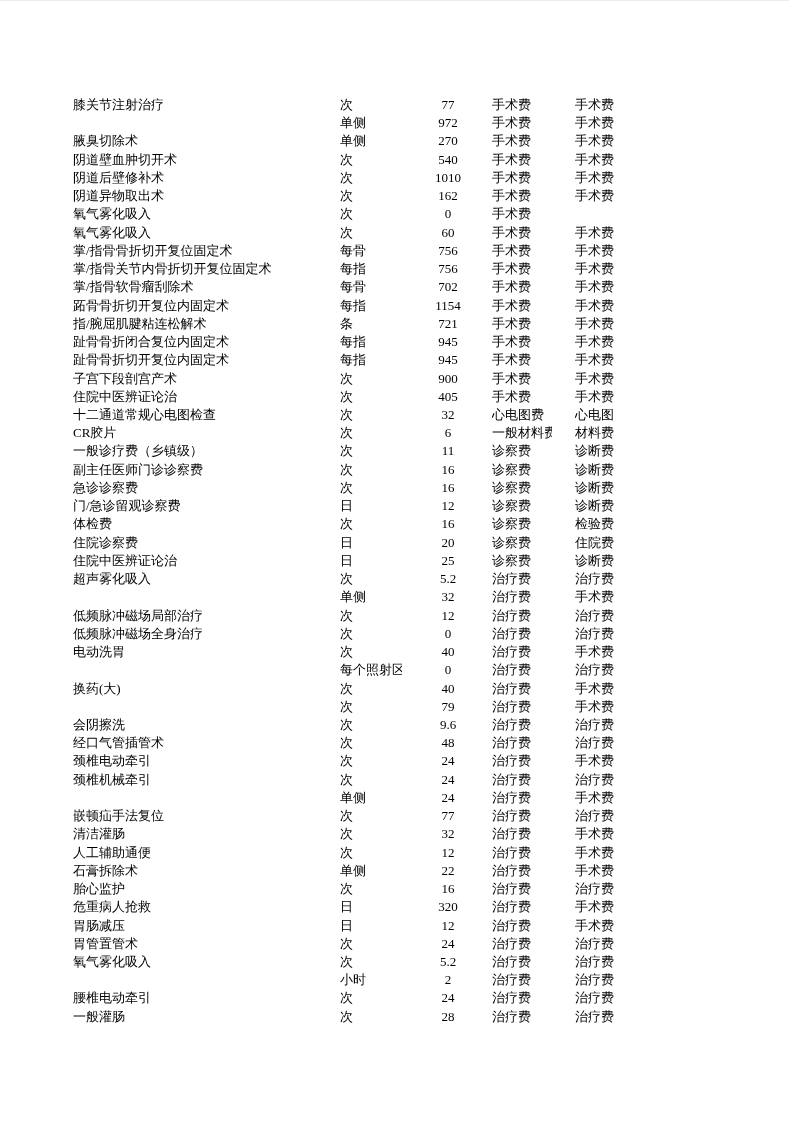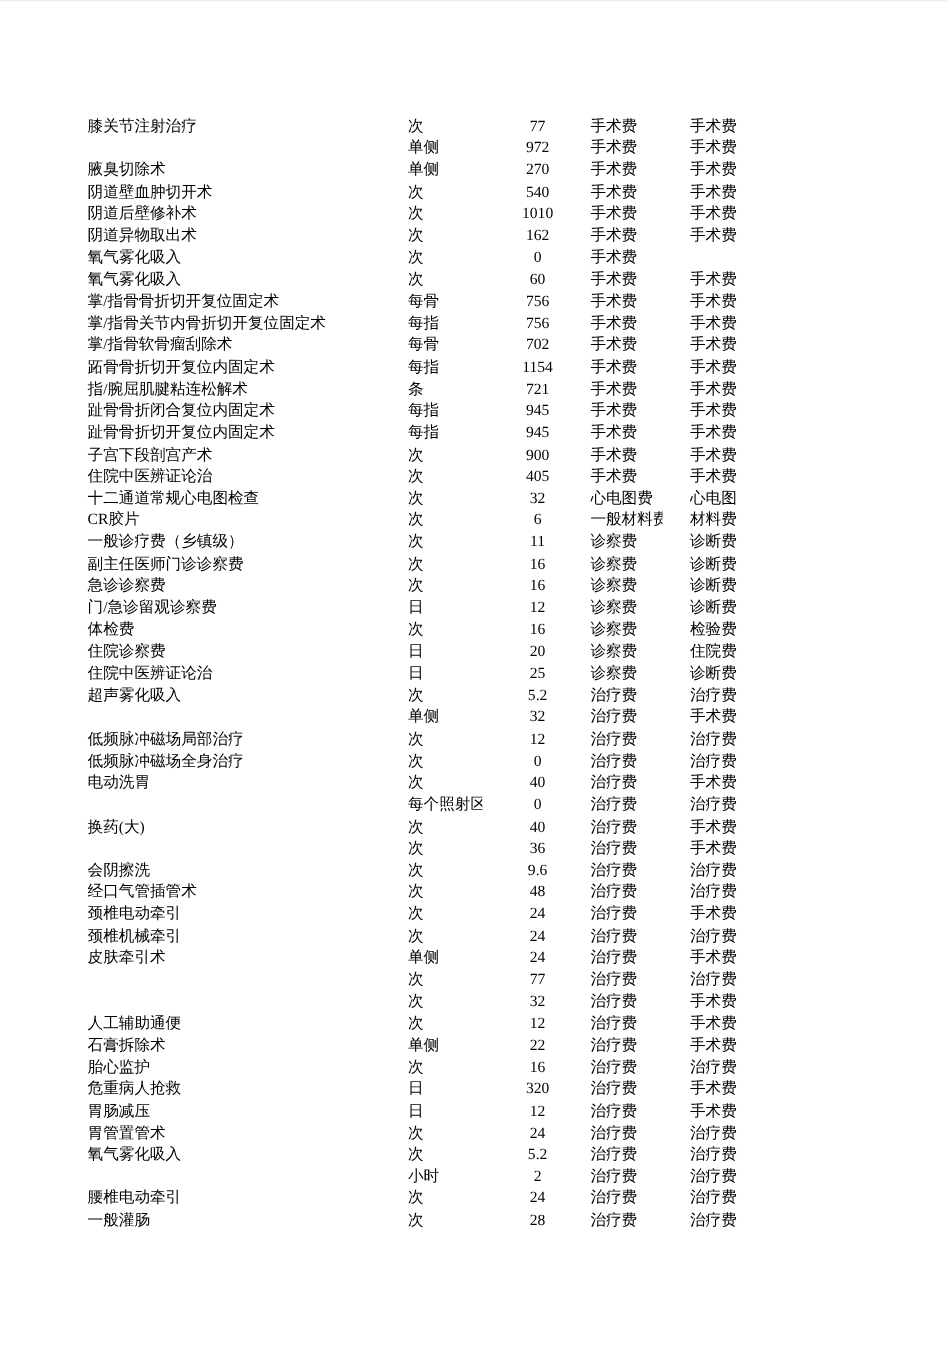--- a/index.html
+++ b/index.html
@@ -271,21 +271,21 @@
   </div>
       <div class="row">
     <span class="cell c-name">换药(大)</span>
     <span class="cell c-unit">次</span>
     <span class="cell c-price">40</span>
     <span class="cell c-fee1">治疗费</span>
     <span class="cell c-fee2">手术费</span>
   </div>
       <div class="row">
     <span class="cell c-unit">次</span>
-    <span class="cell c-price">36</span>
+    <span class="cell c-price">79</span>
     <span class="cell c-fee1">治疗费</span>
     <span class="cell c-fee2">手术费</span>
   </div>
       <div class="row">
     <span class="cell c-name">会阴擦洗</span>
     <span class="cell c-unit">次</span>
     <span class="cell c-price">9.6</span>
     <span class="cell c-fee1">治疗费</span>
     <span class="cell c-fee2">治疗费</span>
   </div>
@@ -304,33 +304,34 @@
     <span class="cell c-fee2">手术费</span>
   </div>
       <div class="row">
     <span class="cell c-name">颈椎机械牵引</span>
     <span class="cell c-unit">次</span>
     <span class="cell c-price">24</span>
     <span class="cell c-fee1">治疗费</span>
     <span class="cell c-fee2">治疗费</span>
   </div>
       <div class="row">
-    <span class="cell c-name">皮肤牵引术</span>
     <span class="cell c-unit">单侧</span>
     <span class="cell c-price">24</span>
     <span class="cell c-fee1">治疗费</span>
     <span class="cell c-fee2">手术费</span>
   </div>
       <div class="row">
+    <span class="cell c-name">嵌顿疝手法复位</span>
     <span class="cell c-unit">次</span>
     <span class="cell c-price">77</span>
     <span class="cell c-fee1">治疗费</span>
     <span class="cell c-fee2">治疗费</span>
   </div>
       <div class="row">
+    <span class="cell c-name">清洁灌肠</span>
     <span class="cell c-unit">次</span>
     <span class="cell c-price">32</span>
     <span class="cell c-fee1">治疗费</span>
     <span class="cell c-fee2">手术费</span>
   </div>
       <div class="row">
     <span class="cell c-name">人工辅助通便</span>
     <span class="cell c-unit">次</span>
     <span class="cell c-price">12</span>
     <span class="cell c-fee1">治疗费</span>

